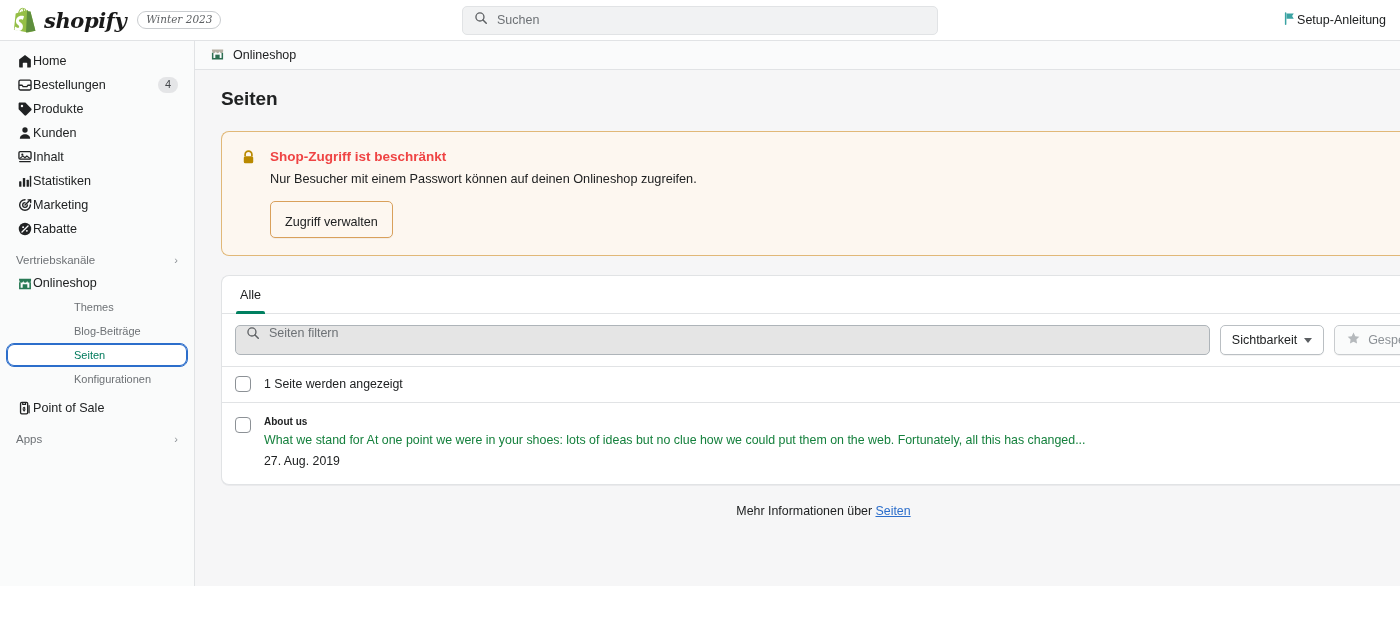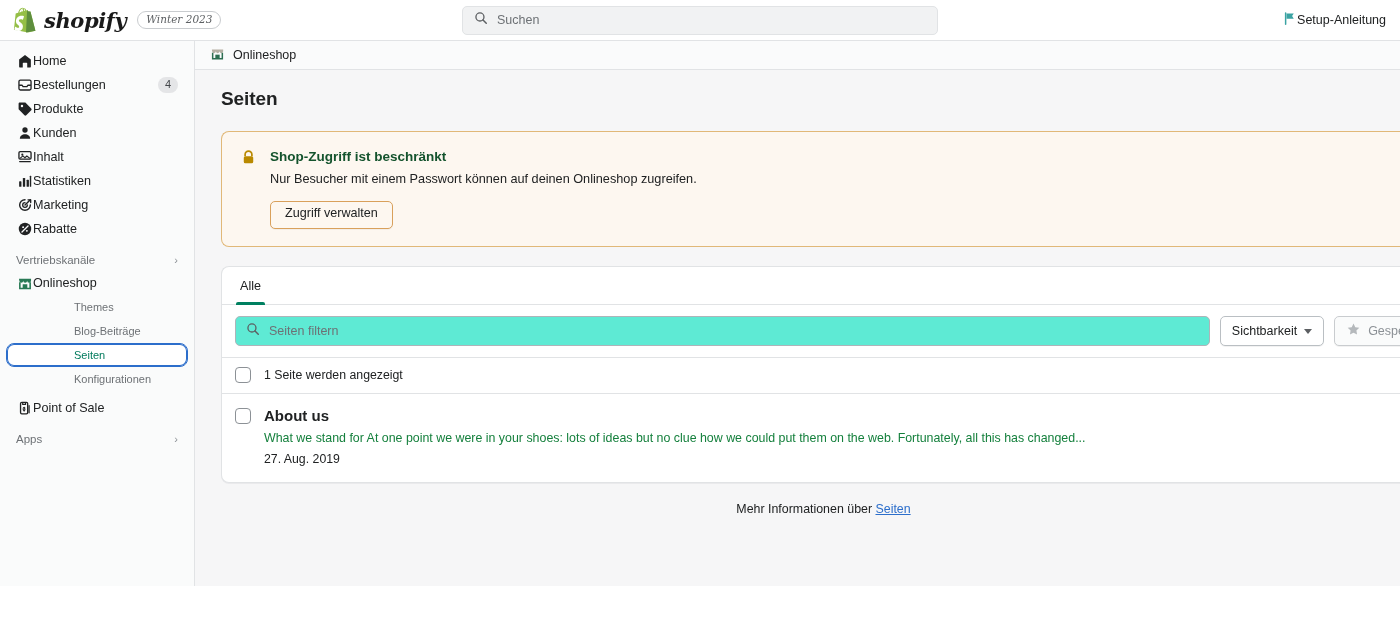--- a/index.html
+++ b/index.html
@@ -114,27 +114,27 @@
     margin-top: 21px;
     background: #fdf7f0; border: 1px solid #e1b878;
     border-right: none;
     border-radius: 8px 0 0 8px;
     padding: 16px 18px 17px 18px;
     display: flex; gap: 13px;
     width: calc(100% - 26px + 26px);
     margin-right: -26px;
   }
   .banner-body { flex: 1; }
-  .banner-title { font-size: 13.5px; font-weight: 600; color: #14532d; line-height: 1.3; }
+  .banner-title { font-size: 13.5px; font-weight: 600; color: #ef4444; line-height: 1.3; }
   .banner-text { font-size: 12.7px; color: #202223; margin-top: 5px; line-height: 1.4; }
   .banner-btn {
     margin-top: 13px;
     display: inline-block;
     background: #fdf7f0; border: 1px solid #d9a05b;
-    border-radius: 5px; padding: 4px 14px 8px;
+    border-radius: 5px; padding: 13px 14px 8px;
     font-size: 12.6px; color: #202223; cursor: pointer;
     font-family: "Liberation Sans", sans-serif;
     box-shadow: 0 1px 0 rgba(0,0,0,0.04);
   }
 
   
   .card {
     margin-top: 19px;
     background: #ffffff;
     border: 1px solid #e1e3e5; border-right: none;
@@ -148,22 +148,22 @@
     display: flex; align-items: center; padding: 0 10px;
     font-size: 12.6px; color: #202223; position: relative; cursor: pointer;
   }
   .tab.active::after {
     content: ""; position: absolute; left: 6px; right: 6px; bottom: -1px;
     height: 3px; background: #008060; border-radius: 2px 2px 0 0;
   }
   .filterbar { display: flex; align-items: center; gap: 10px; padding: 11px 0 11px 13px; }
   .filter-input {
     flex: 1; min-width: 0; height: 30px;
-    border: 1px solid #aeb4b9; border-radius: 5px; background: #5eead4;
-    display: flex; align-items: center; gap: 9px; padding: 0 10px;
+    border: 1px solid #aeb4b9; border-radius: 5px; background: #e5e5e5;
+    display: flex; gap: 9px; padding: 0 10px;
   }
   .filter-input .ph { font-size: 12.5px; color: #6d7175; }
   .pill-btn {
     height: 30px; border: 1px solid #babfc3; border-radius: 5px;
     background: #fff; display: flex; align-items: center; gap: 7px;
     padding: 0 11px; font-size: 12.5px; color: #202223; cursor: pointer;
     white-space: nowrap; box-shadow: 0 1px 0 rgba(0,0,0,0.05); justify-content: center;
   }
   .pill-btn.muted {
     background: #fafbfb; border-color: #c9cccf; color: #8c9196;
@@ -179,21 +179,21 @@
   .cbox {
     width: 16px; height: 16px; border: 1.5px solid #8c9196;
     border-radius: 4px; background: #fff; flex: 0 0 16px; cursor: pointer;
   }
   .listrow {
     display: flex; gap: 13px; align-items: flex-start;
     padding: 12px 20px 14px 13px;
     border-top: 1px solid #e1e3e5;
   }
   .listrow .cbox { margin-top: 2px; }
-  .item-title { font-size: 15px; font-weight: 600; color: #202223; line-height: 1.3; }
+  .item-title { font-size: 10px; font-weight: 600; color: #202223; line-height: 1.3; }
   .item-desc { font-size: 12.4px; color: #15803d; margin-top: 4px; line-height: 1.35; }
   .item-date { font-size: 12.3px; color: #202223; margin-top: 5px; line-height: 1.3; }
 
   .footnote {
     text-align: center; font-size: 12.4px; color: #202223;
     padding: 19px 0 0 0; margin-right: -26px;
   }
   .footnote a { color: #2c6ecb; text-decoration: underline; cursor: pointer; }
 </style>
 </head>

